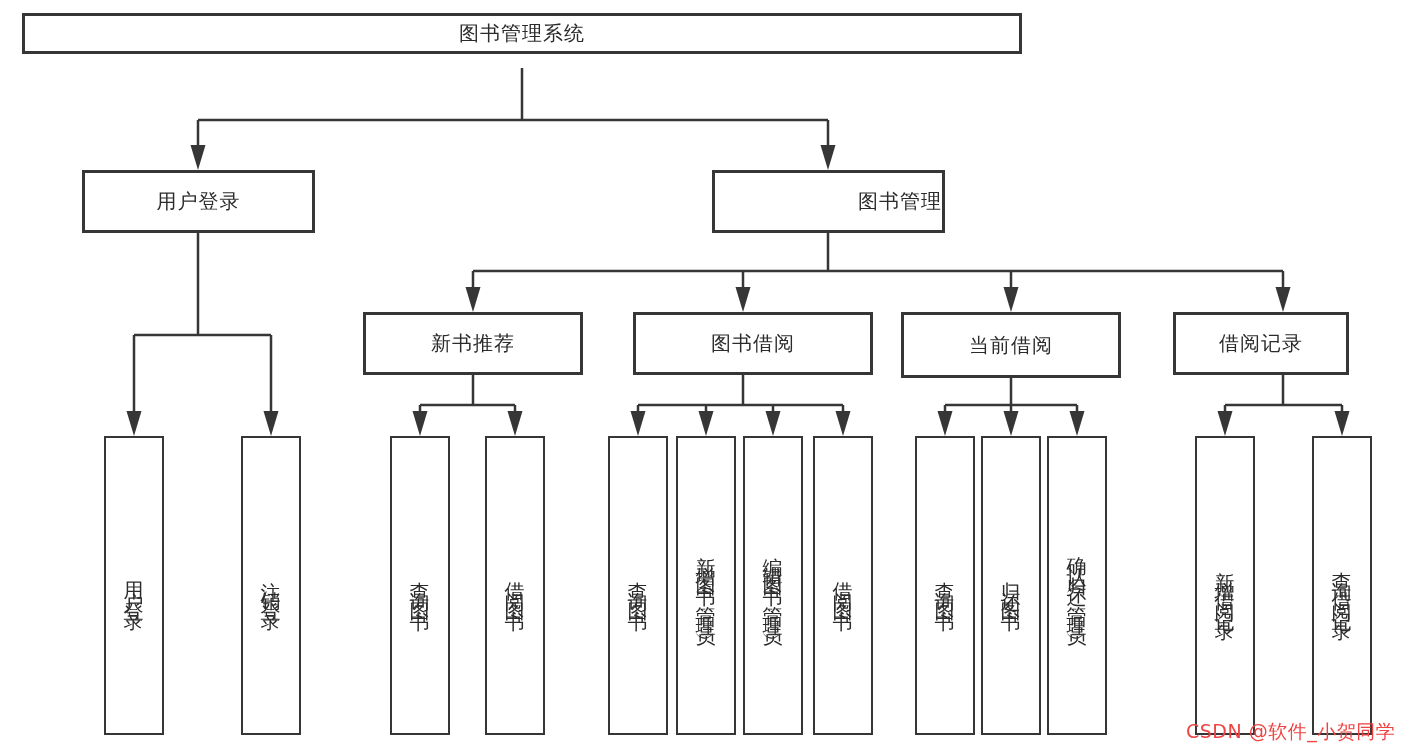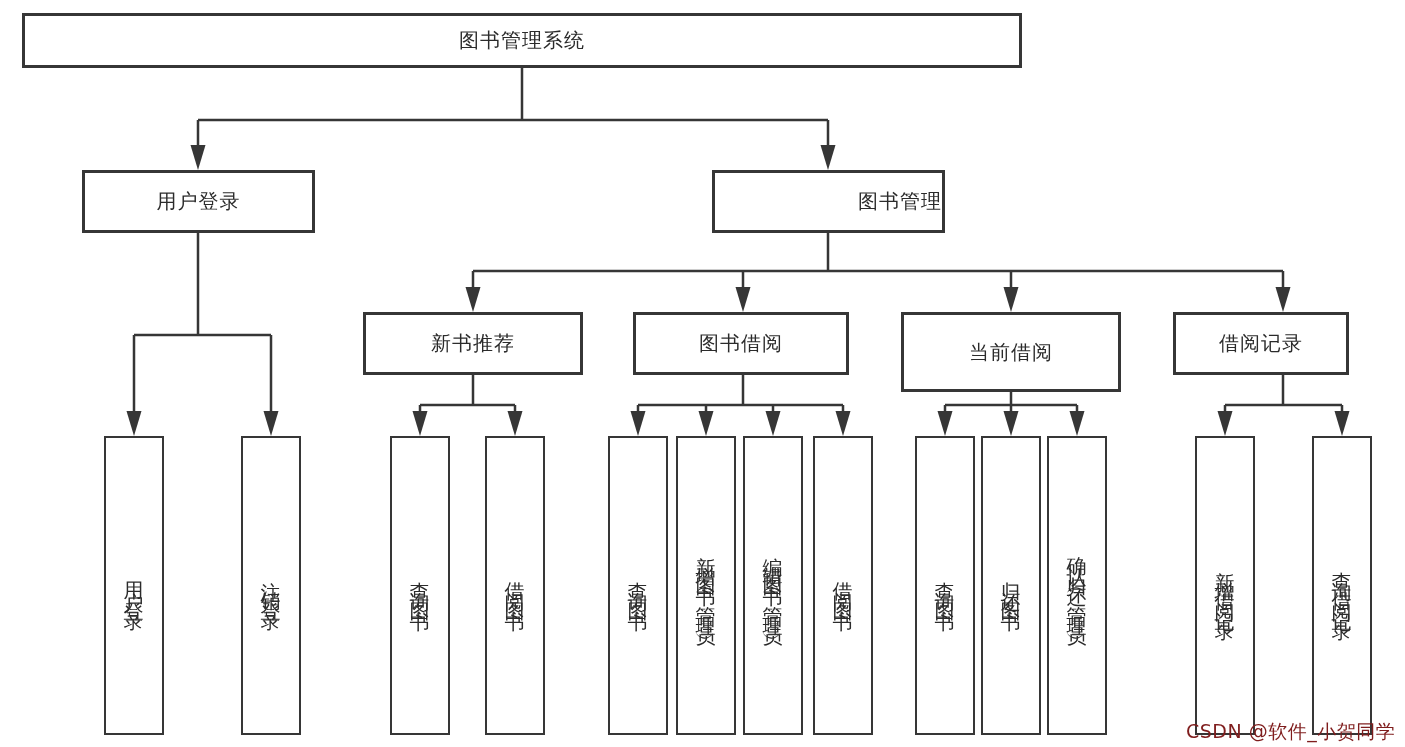--- a/index.html
+++ b/index.html
@@ -57,21 +57,21 @@
     font-size: 20px;
     letter-spacing: 10px;
     line-height: 1;
     white-space: nowrap;
   }
   .watermark {
     position: absolute;
     left: 1186px;
     top: 719px;
     font-size: 19px;
-    color: #7f1d1d;
+    color: #ef4444;
     letter-spacing: 0.5px;
     z-index: 5;
     white-space: nowrap;
   }
 </style>
 </head>
 <body>
 
 <div class="canvas">
 
@@ -101,38 +101,38 @@
       <polygon points="773,436 765.5,411 780.5,411"></polygon>
       <polygon points="843,436 835.5,411 850.5,411"></polygon>
       <polygon points="945,436 937.5,411 952.5,411"></polygon>
       <polygon points="1011,436 1003.5,411 1018.5,411"></polygon>
       <polygon points="1077,436 1069.5,411 1084.5,411"></polygon>
       <polygon points="1225,436 1217.5,411 1232.5,411"></polygon>
       <polygon points="1342,436 1334.5,411 1349.5,411"></polygon>
     </g>
   </svg>
 
-  <div class="hbox" style="left:22px; top:13px; width:1000px; height:55px;">
+  <div class="hbox" style="left:22px; top:13px; width:1000px; height:41px;">
     <span>图书管理系统</span>
   </div>
 
   <div class="hbox" style="left:82px; top:170px; width:233px; height:63px;">
     <span>用户登录</span>
   </div>
   <div class="hbox" style="left:712px; top:170px; width:233px; height:63px;justify-content:flex-end;">
     <span>图书管理</span>
   </div>
 
   <div class="hbox" style="left:363px; top:312px; width:220px; height:63px;align-items:center;">
     <span>新书推荐</span>
   </div>
-  <div class="hbox" style="left:633px; top:312px; width:216px; height:63px;">
+  <div class="hbox" style="left:633px; top:312px; width:240px; height:63px;">
     <span>图书借阅</span>
   </div>
-  <div class="hbox" style="left:901px; top:312px; width:220px; height:80px;">
+  <div class="hbox" style="left:901px; top:312px; width:220px; height:66px;">
     <span>当前借阅</span>
   </div>
   <div class="hbox" style="left:1173px; top:312px; width:176px; height:63px;">
     <span>借阅记录</span>
   </div>
 
   <div class="leaf" style="left:104px;">
     <span>用户登录</span>
   </div>
   <div class="leaf" style="left:241px;">

